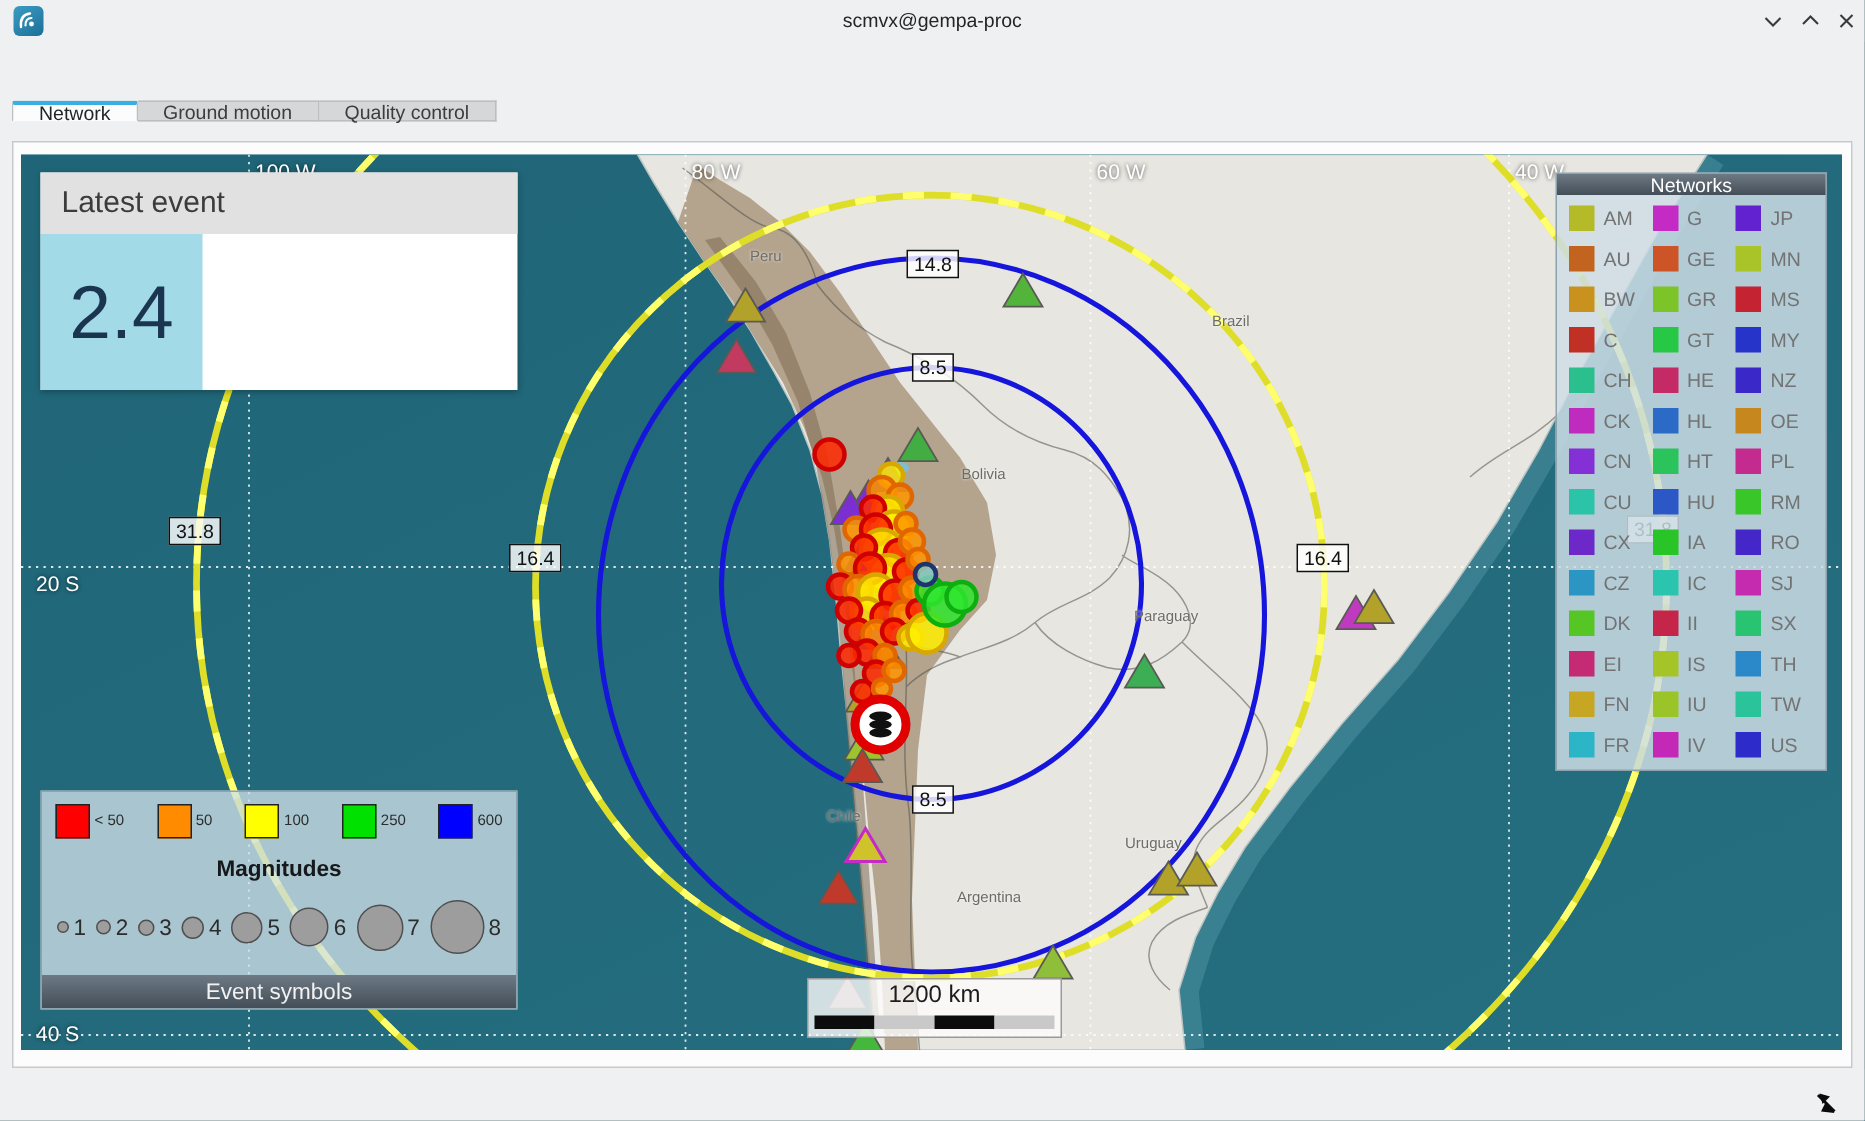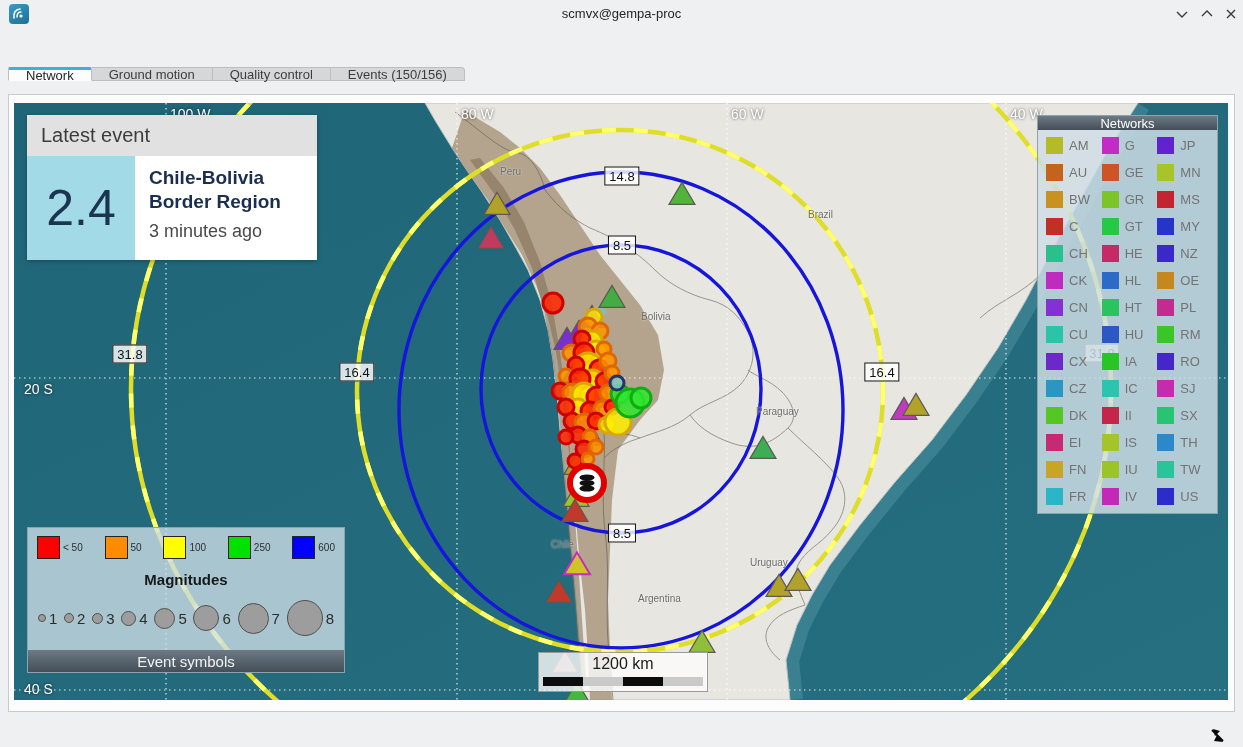--- a/index.html
+++ b/index.html
@@ -24,21 +24,21 @@
   .tab.inactive.last{border-top-right-radius:4px;}
   #tabpage{position:absolute;left:8px;top:94px;width:1227px;height:618px;background:#fcfcfc;border:1px solid #c8c9ca;box-sizing:border-box;}
   
   #map{position:absolute;left:14px;top:103px;width:1214px;height:597px;background:#21697c;overflow:hidden;}
   #map svg{position:absolute;left:0;top:0;}
   .map-label{position:absolute;font-size:14px;color:#fff;text-shadow:0 0 3px rgba(0,0,0,.65);white-space:nowrap;}
   .country-label{position:absolute;font-size:10px;color:#6d6d68;text-shadow:0 0 2px rgba(255,255,255,.8);white-space:nowrap;}
   .ring-label{position:absolute;transform:translate(-50%,-50%);background:rgba(255,255,255,.82);
               border:1px solid #111;color:#111;font-size:13px;padding:1px 4px;white-space:nowrap;}
   
-  #latest-panel{position:absolute;left:27px;top:115px;width:290px;background:#fff;box-shadow:0 1px 4px rgba(0,0,0,.3);}
+  #latest-panel{position:absolute;left:27px;top:115px;width:318px;background:#fff;box-shadow:0 1px 4px rgba(0,0,0,.3);}
   #latest-header{background:#e1e1e1;color:#3c3c3c;font-size:20px;padding:9px 14px;}
   #latest-body{display:flex;}
   #latest-mag{width:108px;background:#a2dae8;color:#1b3550;font-size:50px;display:flex;align-items:center;justify-content:center;height:104px;}
   #latest-info{padding:10px 14px;line-height:1.25;}
   .region-line{font-size:19px;font-weight:bold;color:#1a2f4f;}
   #latest-time{font-size:18px;color:#4a4a4a;margin-top:6px;}
   
   #networks-panel{position:absolute;left:1037px;top:115px;width:181px;background:rgba(206,222,230,.84);
                   border:1px solid #8fa3ad;box-sizing:border-box;}
   #networks-header{height:14px;background:linear-gradient(#6d7984,#434e58);color:#fff;font-size:13px;
@@ -99,21 +99,20 @@
           <path d="M3 3 L11 11 M11 3 L3 11" fill="none" stroke="#3a3a3a" stroke-width="1.4"></path>
         </svg>
     </div>
   </div>
 
 
   <div id="tabbar">
       <div class="tab active">Network</div>
       <div class="tab inactive">Ground motion</div>
       <div class="tab inactive">Quality control</div>
-      <div class="tab inactive last">Events (150/156)</div>
     </div>
   <div id="tabpage"></div>
 
   <div id="map">
     <svg id="mapsvg" width="1214" height="597" viewBox="14 103 1214 597">
       <defs>
         <linearGradient id="oceang" x1="0" y1="0" x2="1" y2="1">
           <stop offset="0" stop-color="#1f6577"></stop>
             <stop offset="1" stop-color="#256f81"></stop>
         </linearGradient>
@@ -266,25 +265,20 @@
       <div class="ring-label" style="left: 357px; top: 372px;">16.4</div>
       <div class="ring-label" style="left: 882px; top: 372px;">16.4</div>
       <div class="ring-label" style="left: 130px; top: 354px;">31.8</div>
       <div class="ring-label" style="left: 1102px; top: 353px;">31.8</div>
     </div>
 
   <div id="latest-panel">
     <div id="latest-header">Latest event</div>
     <div id="latest-body">
       <div id="latest-mag">2.4</div>
-      <div id="latest-info">
-        <div class="region-line">Chile-Bolivia</div>
-        <div class="region-line">Border Region</div>
-        <div id="latest-time">3 minutes ago</div>
-      </div>
     </div>
   </div>
 
   <div id="networks-panel">
     <div id="networks-header">Networks</div>
     <div id="networks-grid">
         <div class="net-item">
           <div class="net-swatch" style="background: rgb(180, 186, 40);"></div>
           <div class="net-code">AM</div>
         </div>

